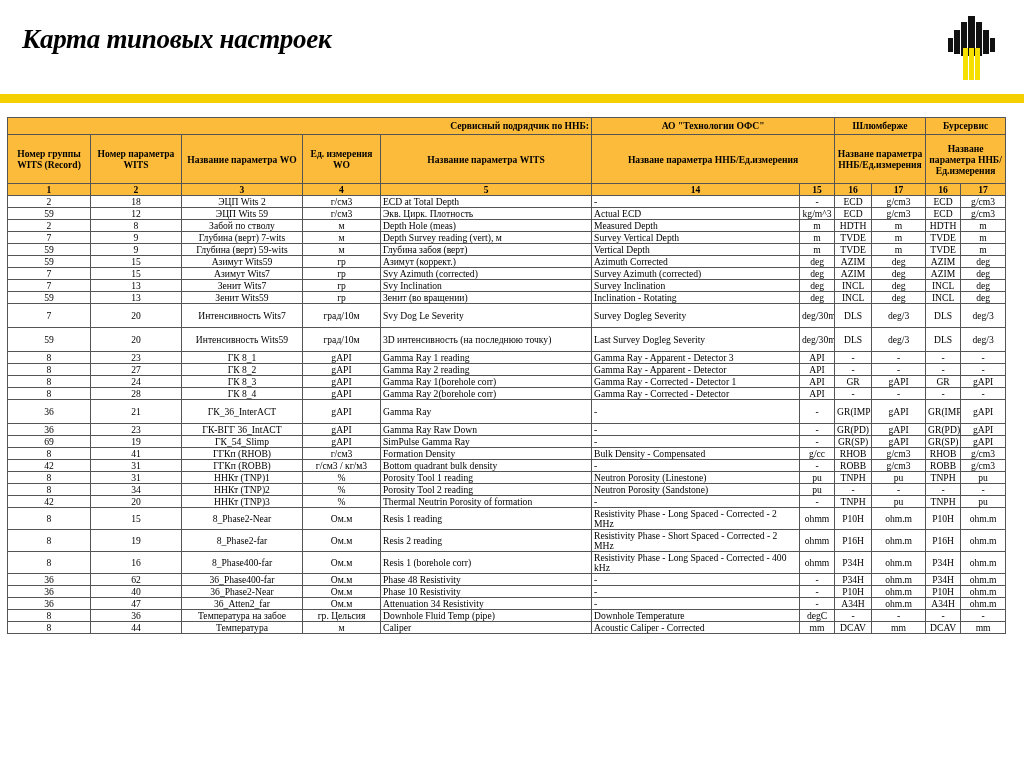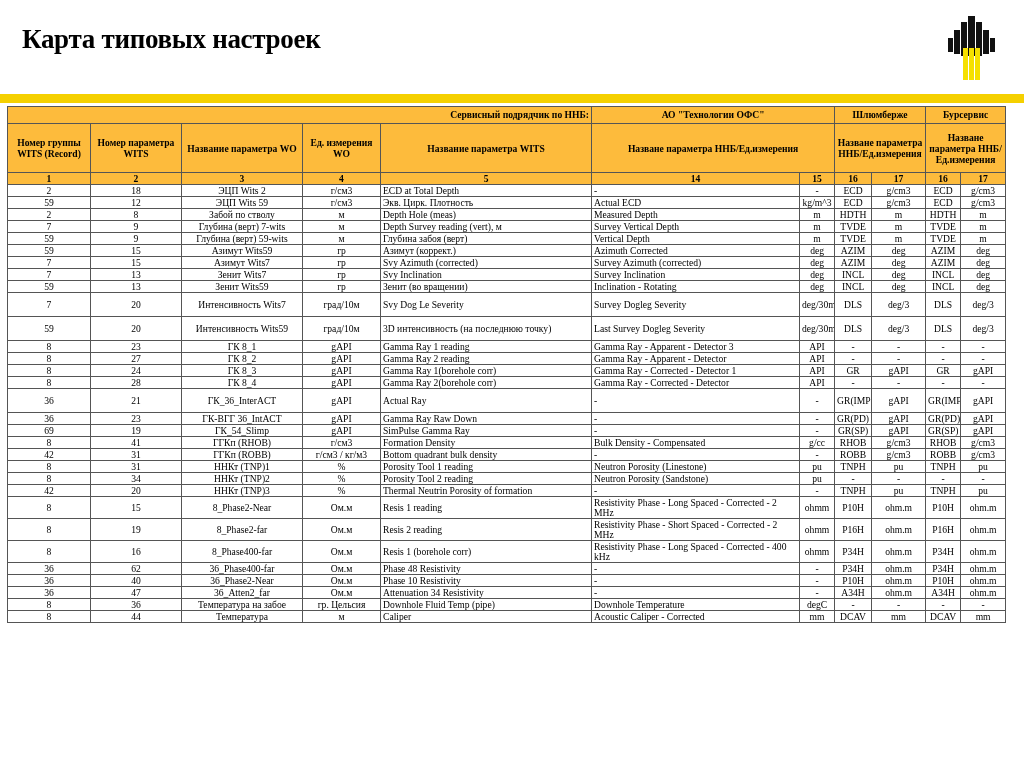--- a/index.html
+++ b/index.html
@@ -1,20 +1,20 @@
 <!DOCTYPE html>
 <html><head>
 <meta charset="utf-8">
 <style>
   html, body { margin:0; padding:0; }
   body { width:1024px; height:767px; background:#ffffff; position:relative; overflow:hidden; font-family:"Liberation Serif","DejaVu Serif",serif; color:#000; }
-  .title { position:absolute; left:22px; top:24px; font-size:27px; font-weight:bold; letter-spacing:-0.3px; }
+  .title { position:absolute; left:22px; top:24px; font-size:27px; font-weight:bold; letter-spacing:-0.3px;font-style:italic; }
   .logo { position:absolute; left:946px; top:14px; width:52px; height:68px; }
   .band { position:absolute; left:0; top:94px; width:1024px; height:9px; background:#f5d000; }
-  table { position:absolute; left:7px; top:106px; border-collapse:collapse; table-layout:fixed; width:998px; font-size:9.6px; line-height:10px; }
+  table { position:absolute; left:7px; top:117px; border-collapse:collapse; table-layout:fixed; width:998px; font-size:9.6px; line-height:10px; }
   td, th { border:1px solid #555; padding:0 2px; overflow:hidden; white-space:nowrap; }
   th { background:#fdbb3c; font-weight:bold; text-align:center; }
   .r-sub th { height:16px; }
   .r-hdr th { height:48px; white-space:normal; line-height:11px; }
   .r-num th { height:11px; }
   td { height:11px; text-align:center; }
   td.l { text-align:left; }
   tr.tall td { height:23px; }
   tr.tall2 td { height:21px; white-space:normal; line-height:10px; }
   .right-txt { text-align:right; }
@@ -278,21 +278,21 @@
         <td>-</td>
         <td>-</td>
         <td>-</td>
         <td>-</td>
       </tr>
       <tr class="tall">
         <td>36</td>
         <td>21</td>
         <td>ГК_36_InterACT</td>
         <td>gAPI</td>
-        <td class="l">Actual Ray</td>
+        <td class="l">Gamma Ray</td>
         <td class="l">-</td>
         <td>-</td>
         <td>GR(IMP)</td>
         <td>gAPI</td>
         <td>GR(IMP)</td>
         <td>gAPI</td>
       </tr>
       <tr>
         <td>36</td>
         <td>23</td>

